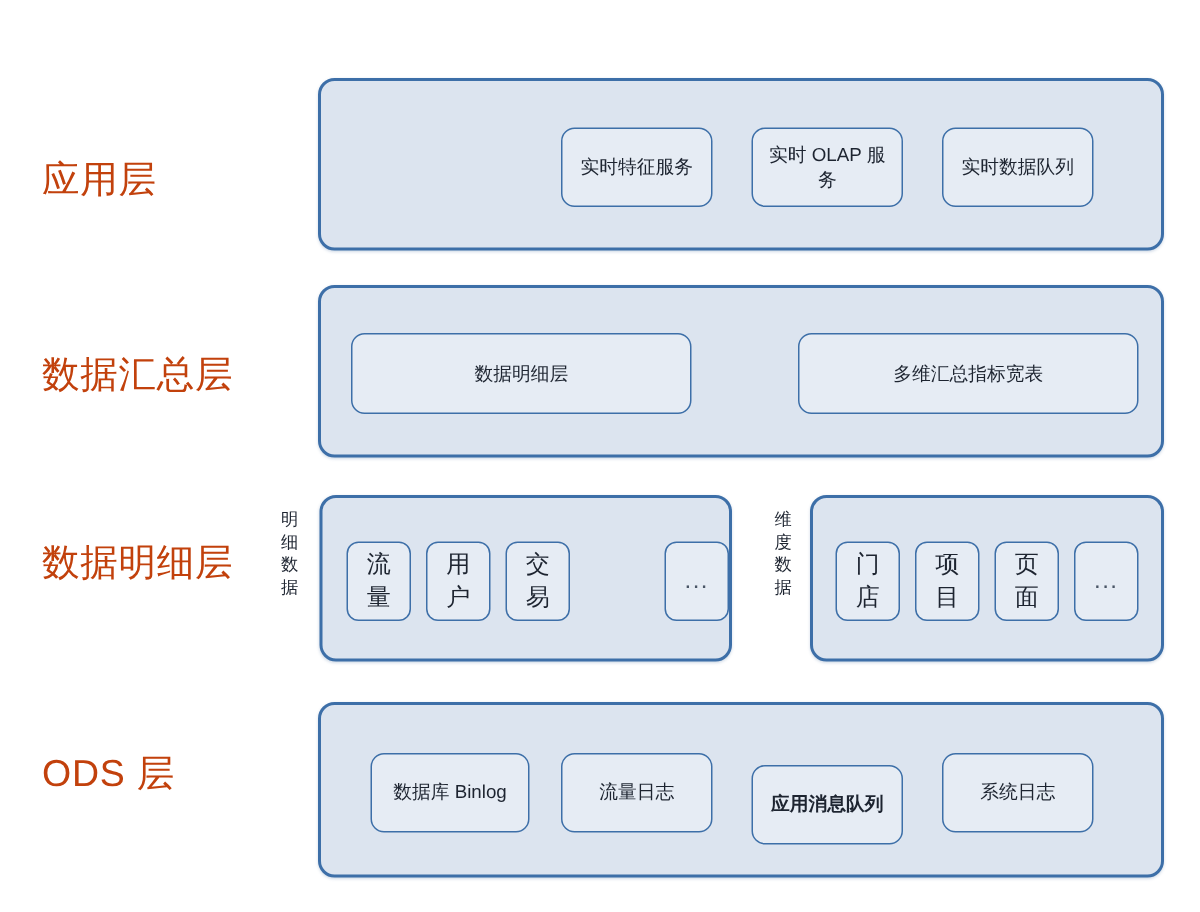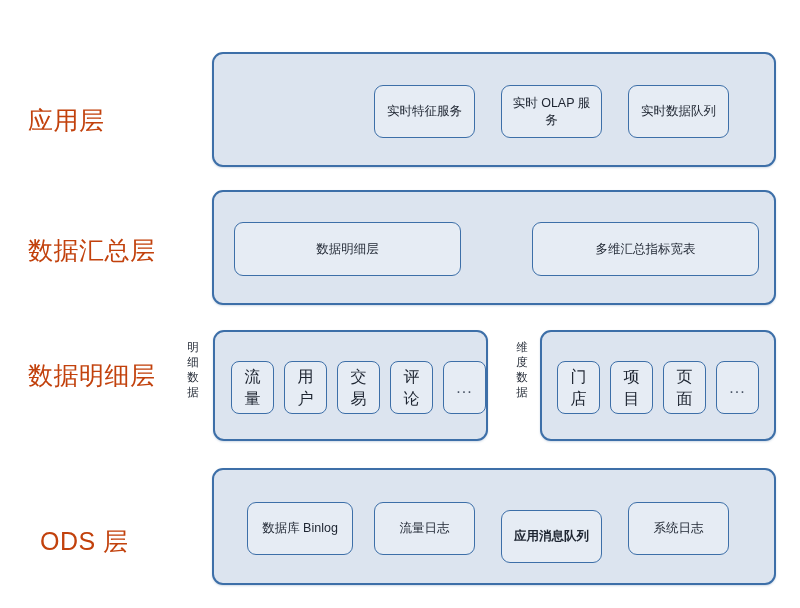--- a/index.html
+++ b/index.html
@@ -100,34 +100,33 @@
   </div>
 
   <div class="layer-label" style="left:28px; top:363px;">数据明细层</div>
 
   <div class="side-caption" style="left:186px; top:340px;">明细数据</div>
 
   <div class="group-box" style="left:213px; top:330px; width:275px; height:111px;">
     <div class="node small" style="left:16px; top:29px; width:43px; height:53px;">流量</div>
     <div class="node small" style="left:69px; top:29px; width:43px; height:53px;">用户</div>
     <div class="node small" style="left:122px; top:29px; width:43px; height:53px;">交易</div>
-    <div class="node small" style="left:175px; top:29px; width:43px; height:53px;">评论</div>
     <div class="node small ellipsis" style="left:228px; top:29px; width:43px; height:53px;">...</div>
   </div>
 
   <div class="side-caption" style="left:515px; top:340px;">维度数据</div>
 
   <div class="group-box" style="left:540px; top:330px; width:236px; height:111px;">
     <div class="node small" style="left:68px; top:29px; width:43px; height:53px;">项目</div>
     <div class="node small" style="left:15px; top:29px; width:43px; height:53px;">门店</div>
     <div class="node small" style="left:121px; top:29px; width:43px; height:53px;">页面</div>
     <div class="node small ellipsis" style="left:174px; top:29px; width:43px; height:53px;">...</div>
   </div>
 
-  <div class="layer-label" style="left:40px; top:504px;margin-top:25px;">ODS 层</div>
+  <div class="layer-label" style="left:28px; top:504px;">ODS 层</div>
 
   <div class="group-box" style="left:212px; top:468px; width:564px; height:117px;">
     <div class="node" style="left:33px; top:32px; width:106px; height:53px;">数据库 Binlog</div>
     <div class="node" style="left:160px; top:32px; width:101px; height:53px;">流量日志</div>
     <div class="node" style="left:287px; top:40px; width:101px; height:53px;font-weight:bold;">应用消息队列</div>
     <div class="node" style="left:414px; top:32px; width:101px; height:53px;">系统日志</div>
   </div>
 
 </div>
 

